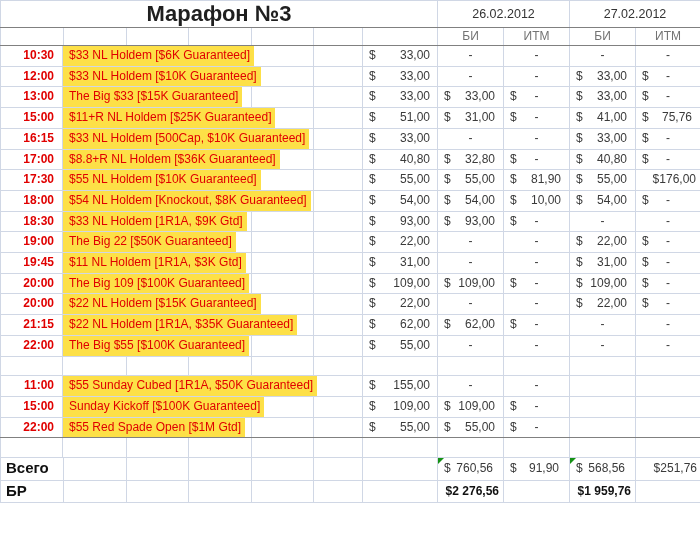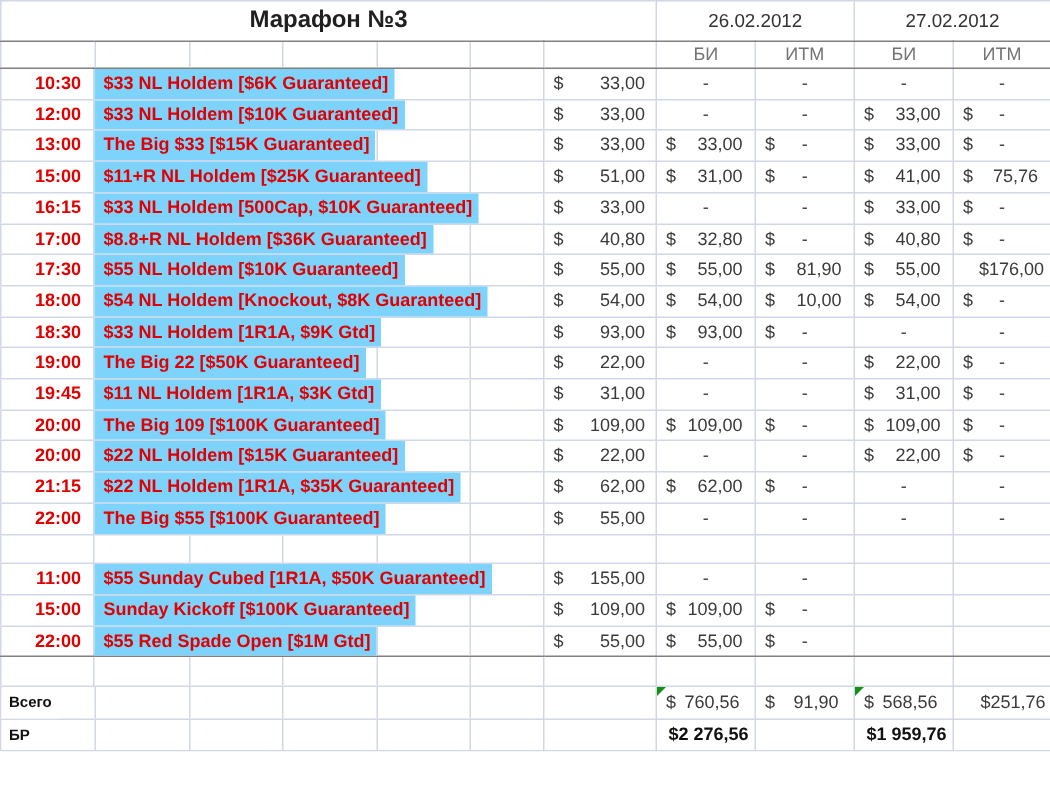--- a/index.html
+++ b/index.html
@@ -18,40 +18,40 @@
     font-family:"Liberation Sans", sans-serif;font-size:12px;color:var(--ink);
   }
   td{
     border-right:1px solid var(--grid);border-bottom:1px solid var(--grid);
     padding:0;position:relative;white-space:nowrap;overflow:visible;
     height:19.7px;line-height:19.7px;vertical-align:middle;
   }
   tr.title-row td{height:26px;line-height:26px}
   tr.hdr-row td{height:17px;line-height:17px}
   tr.title-row td,tr.hdr-row td,tr.sec-end td{border-bottom-color:var(--sec)}
-  .title-cell{font-weight:bold;font-size:16px;text-align:center;color:#1f1f1f}
+  .title-cell{font-weight:bold;font-size:22px;text-align:center;color:#1f1f1f}
   .date-cell{text-align:center;font-size:12.5px;color:#333}
   .chdr{text-align:center;color:#737373}
   .time-cell{color:var(--red);font-weight:bold;text-align:right;padding-right:8px}
   .nm{
-    position:relative;z-index:2;display:inline-block;background:#7dd3fc;
-    color:var(--red);font-weight:bold;padding:0 4px 0 6px;
+    position:relative;z-index:2;display:inline-block;background:#fde047;
+    color:var(--red);font-weight:normal;padding:0 4px 0 6px;
   }
   .gl{position:absolute;top:0;bottom:0;width:1px;background:var(--grid);z-index:1}
   .cur{position:absolute;left:6px;z-index:2;color:var(--ink)}
   .val{display:block;text-align:right;padding-right:8px}
   .val.center{text-align:center;padding-right:0}
   .val.tight{padding-right:4px}
   td.buyin-cell .val{padding-right:7px}
   tr.total-row .val{padding-right:10px}
   tr.total-row .val.tight{padding-right:3px}
   td.b .val,td.b .cur{font-weight:bold;color:#111}
   .lbl{
     position:relative;z-index:2;display:inline-block;background:#fff;
-    font-weight:bold;color:#111;padding:0 5px 0 5px;font-size:10px;
+    font-weight:bold;color:#111;padding:0 5px 0 5px;font-size:15px;
   }
   .flag{
     position:absolute;left:0;top:0;width:0;height:0;z-index:3;
     border-top:6px solid var(--flag);border-right:6px solid transparent;
   }
 </style>
 </head>
 <body>
 
 <div>

